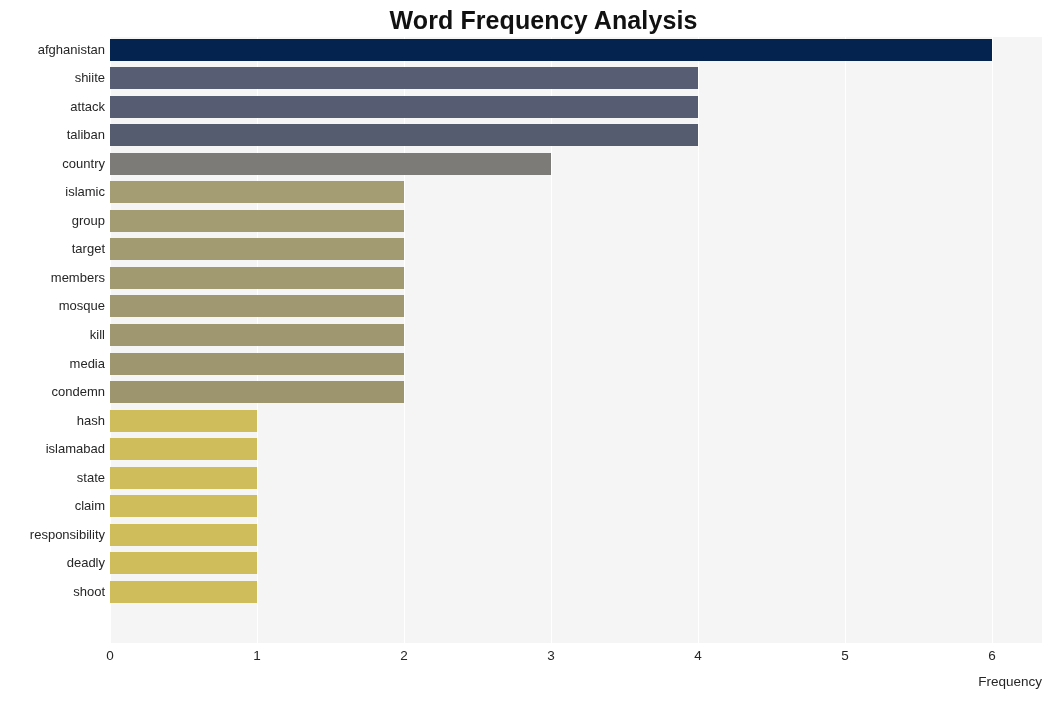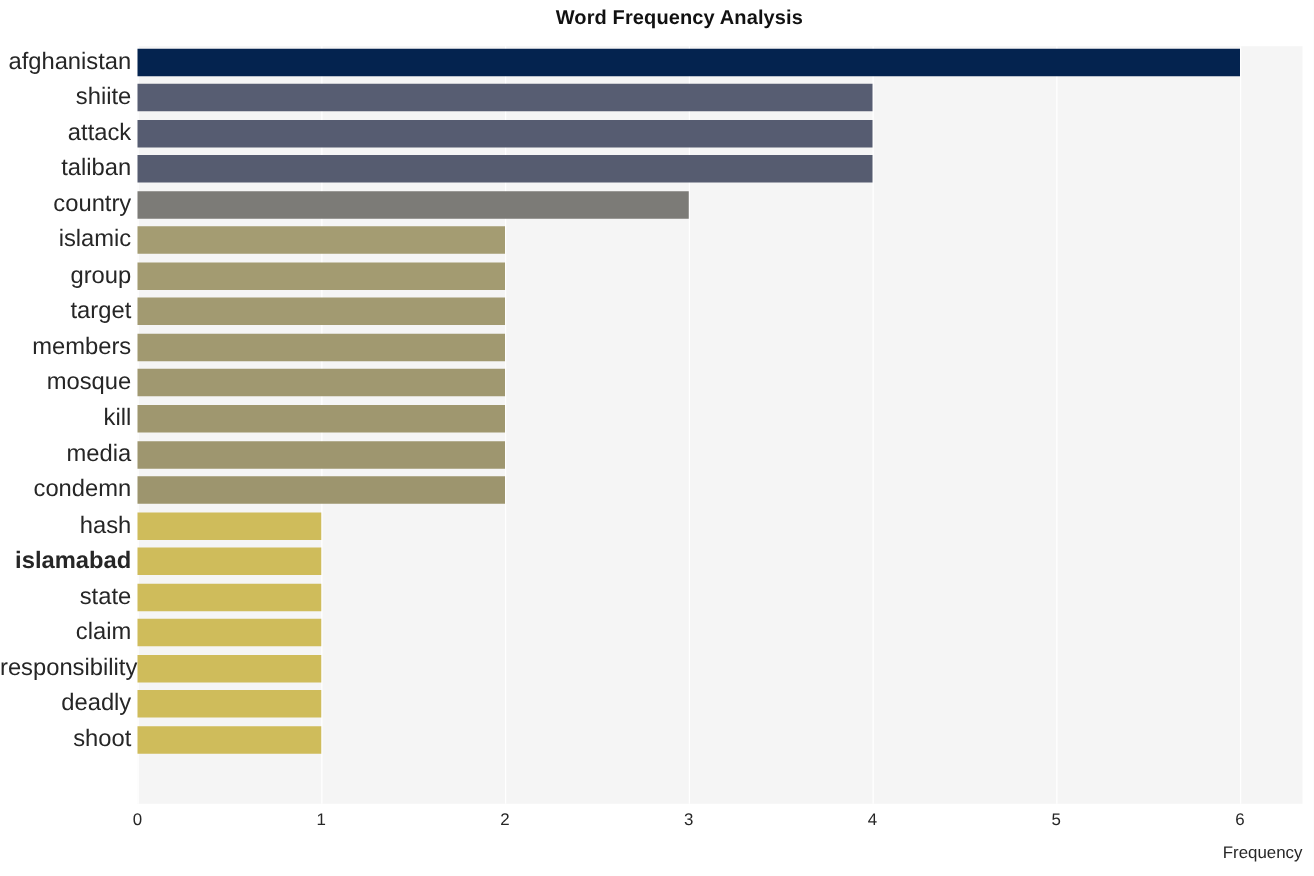--- a/index.html
+++ b/index.html
@@ -10,21 +10,21 @@
     overflow:hidden;
     position:relative;
   }
   #chart-root{position:absolute;inset:0;}
 
   
   .chart-title{
     position:absolute;
     left:0;right:0;top:6px;
     text-align:center;
-    font-size:16px;
+    font-size:25px;
     font-weight:bold;
     color:#111111;
     letter-spacing:0.1px;
     padding-left:36px;
   }
 
   
   .plot-area{
     position:absolute;
     left:110px;top:37px;
@@ -55,21 +55,21 @@
     left:0;top:37px;
     width:105px;height:606px;
   }
   .ylabel{
     position:absolute;
     right:0;
     width:105px;
     height:22px;
     line-height:22px;
     text-align:right;
-    font-size:19px;
+    font-size:13px;
     color:#262626;
     white-space:nowrap;
   }
 
   
   .xticks{
     position:absolute;
     top:648px;left:0;
     width:1051px;height:22px;
   }
@@ -180,21 +180,21 @@
       <div class="ylabel" style="top: 115.7px;">country</div>
       <div class="ylabel" style="top: 144.25px;">islamic</div>
       <div class="ylabel" style="top: 172.8px;">group</div>
       <div class="ylabel" style="top: 201.35px;">target</div>
       <div class="ylabel" style="top: 229.9px;">members</div>
       <div class="ylabel" style="top: 258.45px;">mosque</div>
       <div class="ylabel" style="top: 287px;">kill</div>
       <div class="ylabel" style="top: 315.55px;">media</div>
       <div class="ylabel" style="top: 344.1px;">condemn</div>
       <div class="ylabel" style="top: 372.65px;">hash</div>
-      <div class="ylabel" style="top: 401.2px; font-weight: bold;">islamabad</div>
+      <div class="ylabel" style="top: 401.2px;">islamabad</div>
       <div class="ylabel" style="top: 429.75px; margin-left: 36px;">state</div>
       <div class="ylabel" style="top: 458.3px;">claim</div>
       <div class="ylabel" style="top: 486.85px; text-align: right;">responsibility</div>
       <div class="ylabel" style="top: 515.4px;">deadly</div>
       <div class="ylabel" style="top: 543.95px;">shoot</div>
     </div>
 
   <div class="xticks" id="xticks">
       <div class="xtick" style="left: 110px;">0</div>
       <div class="xtick" style="left: 257px;">1</div>

